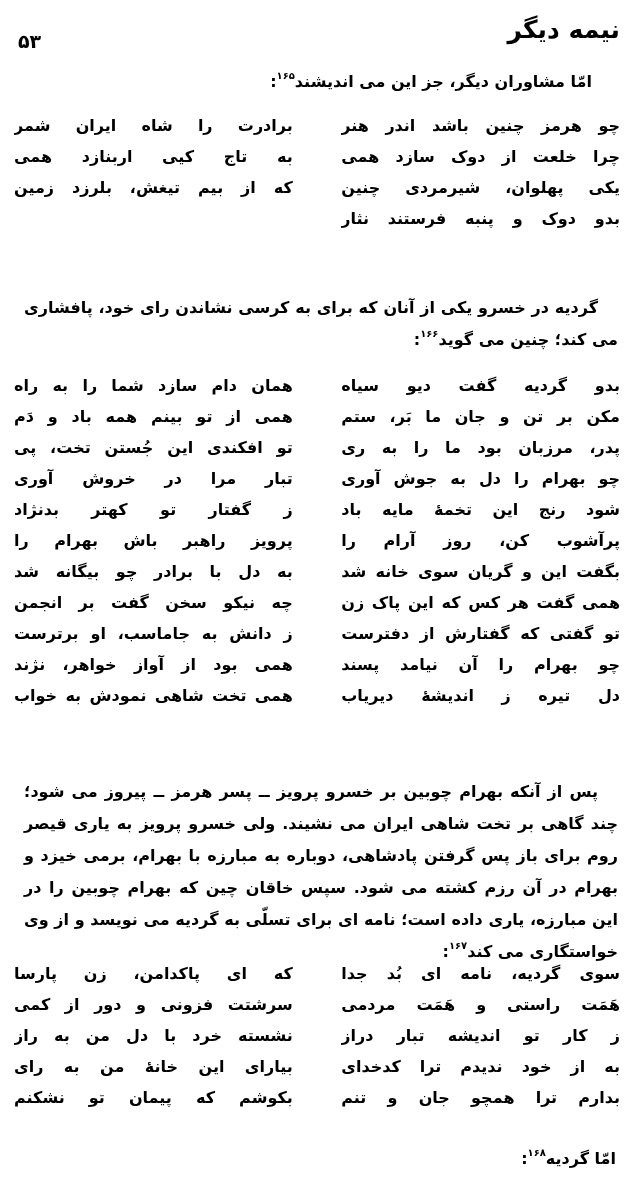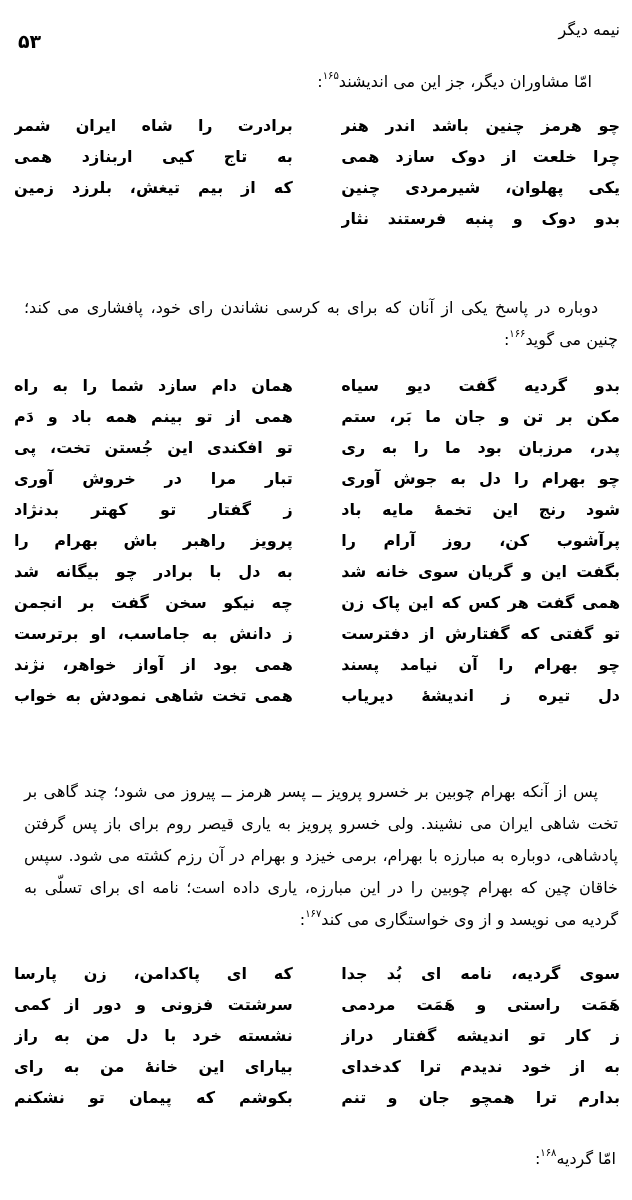--- a/index.html
+++ b/index.html
@@ -5,25 +5,25 @@
   html, body { margin: 0; padding: 0; background: #ffffff; }
   body {
     width: 632px; height: 1200px; overflow: hidden; position: relative;
     font-family: "DejaVu Sans", sans-serif; color: #000;
   }
   .page { position: absolute; inset: 0; direction: rtl; }
   .header {
     position: absolute; top: 14px; left: 18px; right: 12px; height: 30px;
     display: flex; justify-content: space-between; align-items: center;
   }
-  .header .title { font-weight: normal; font-size: 16px; }
+  .header .title { font-weight: bold; font-size: 25px; }
   .header .pagenum { font-weight: bold; font-size: 19px; margin-top: 24px; }
   .prose {
     position: absolute; left: 24px; right: 14px;
-    font-size: 16px; line-height: 32px; text-align: justify; font-weight: normal;
+    font-size: 16px; line-height: 32px; text-align: justify; font-weight: bold;
   }
   .prose.indent { text-indent: 20px; }
   sup { font-size: 10px; vertical-align: 8px; line-height: 0; }
   .verses {
     position: absolute; left: 14px; right: 12px;
   }
   .couplet {
     display: flex; justify-content: space-between; height: 31px; align-items: center;
     font-size: 16px; font-weight: bold; white-space: nowrap;
   }
@@ -54,21 +54,21 @@
       <div class="couplet">
         <span class="hemi">یکی پهلوان، شیرمردی چنین</span>
         <span class="hemi">که از بیم تیغش، بلرزد زمین</span>
       </div>
       <div class="couplet">
         <span class="hemi">بدو دوک و پنبه فرستند نثار</span>
       </div>
     </div>
 
   <div class="prose indent" style="top:292px;">
-    <span>دوباره در پاسخ یکی از آنان که برای به کرسی نشاندن رای خود، پافشاری می کند؛ چنین می گوید</span><sup>۱۶۶</sup><span>:</span>
+    <span>گردیه در خسرو یکی از آنان که برای به کرسی نشاندن رای خود، پافشاری می کند؛ چنین می گوید</span><sup>۱۶۶</sup><span>:</span>
   </div>
 
   <div class="verses" id="v2" style="top:370px;">
       <div class="couplet">
         <span class="hemi">بدو گردیه گفت دیو سیاه</span>
         <span class="hemi">همان دام سازد شما را به راه</span>
       </div>
       <div class="couplet">
         <span class="hemi">مکن بر تن و جان ما بَر، ستم</span>
         <span class="hemi">همی از تو بینم همه باد و دَم</span>
@@ -118,21 +118,21 @@
   <div class="verses" id="v3" style="top:958px;">
       <div class="couplet">
         <span class="hemi">سوی گردیه، نامه ای بُد جدا</span>
         <span class="hemi">که ای پاکدامن، زنِ پارسا</span>
       </div>
       <div class="couplet">
         <span class="hemi">هَمَت راستی و هَمَت مردمی</span>
         <span class="hemi">سرشتت فزونی و دور از کمی</span>
       </div>
       <div class="couplet">
-        <span class="hemi">ز کار تو اندیشه گفتار دراز</span>
+        <span class="hemi">ز کار تو اندیشه تبار دراز</span>
         <span class="hemi">نشسته خرد با دل من به راز</span>
       </div>
       <div class="couplet">
         <span class="hemi">به از خود ندیدم ترا کدخدای</span>
         <span class="hemi">بیارای این خانهٔ من به رای</span>
       </div>
       <div class="couplet">
         <span class="hemi">بدارم ترا همچو جان و تنم</span>
         <span class="hemi">بکوشم که پیمان تو نشکنم</span>
       </div>

